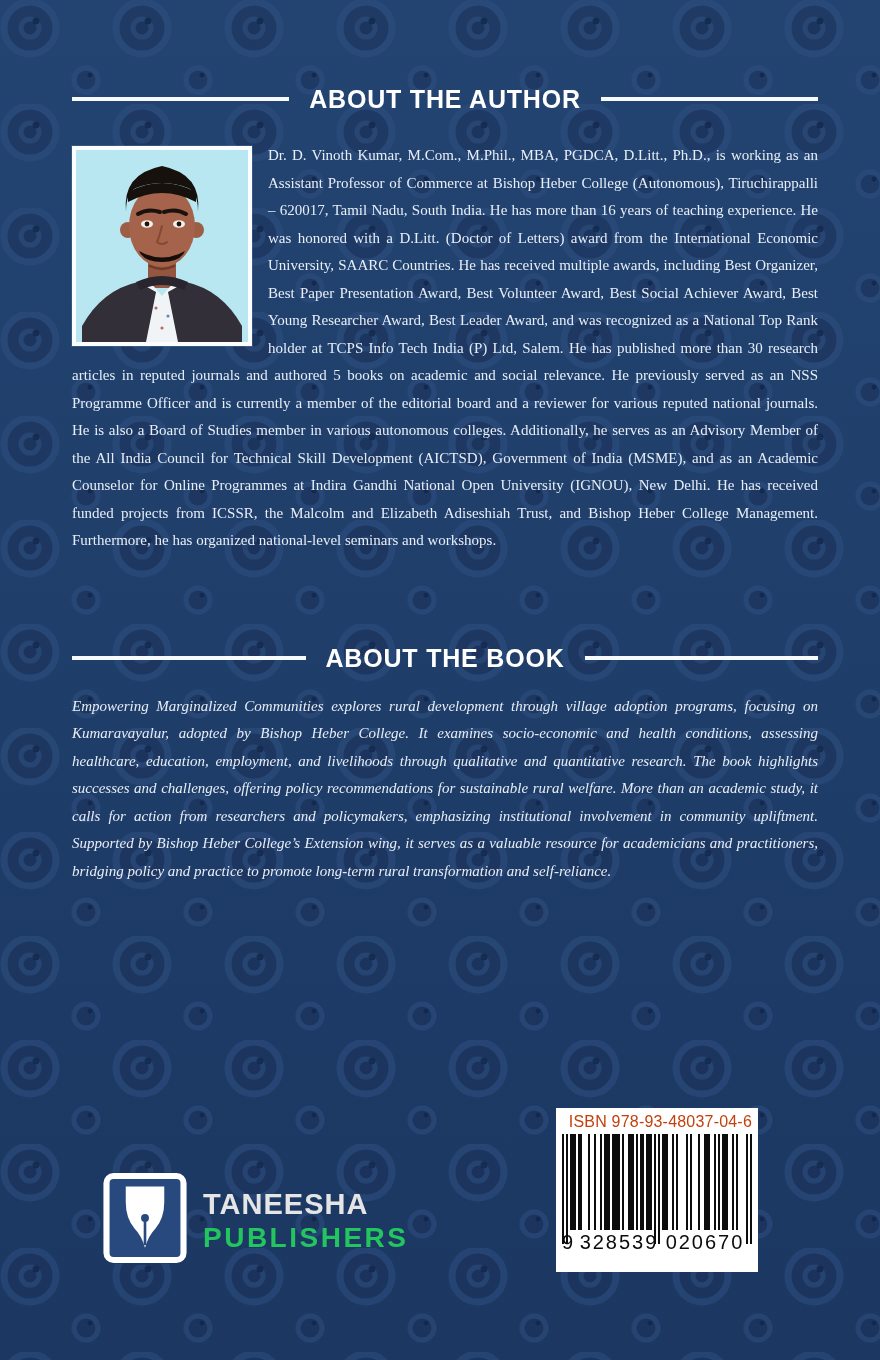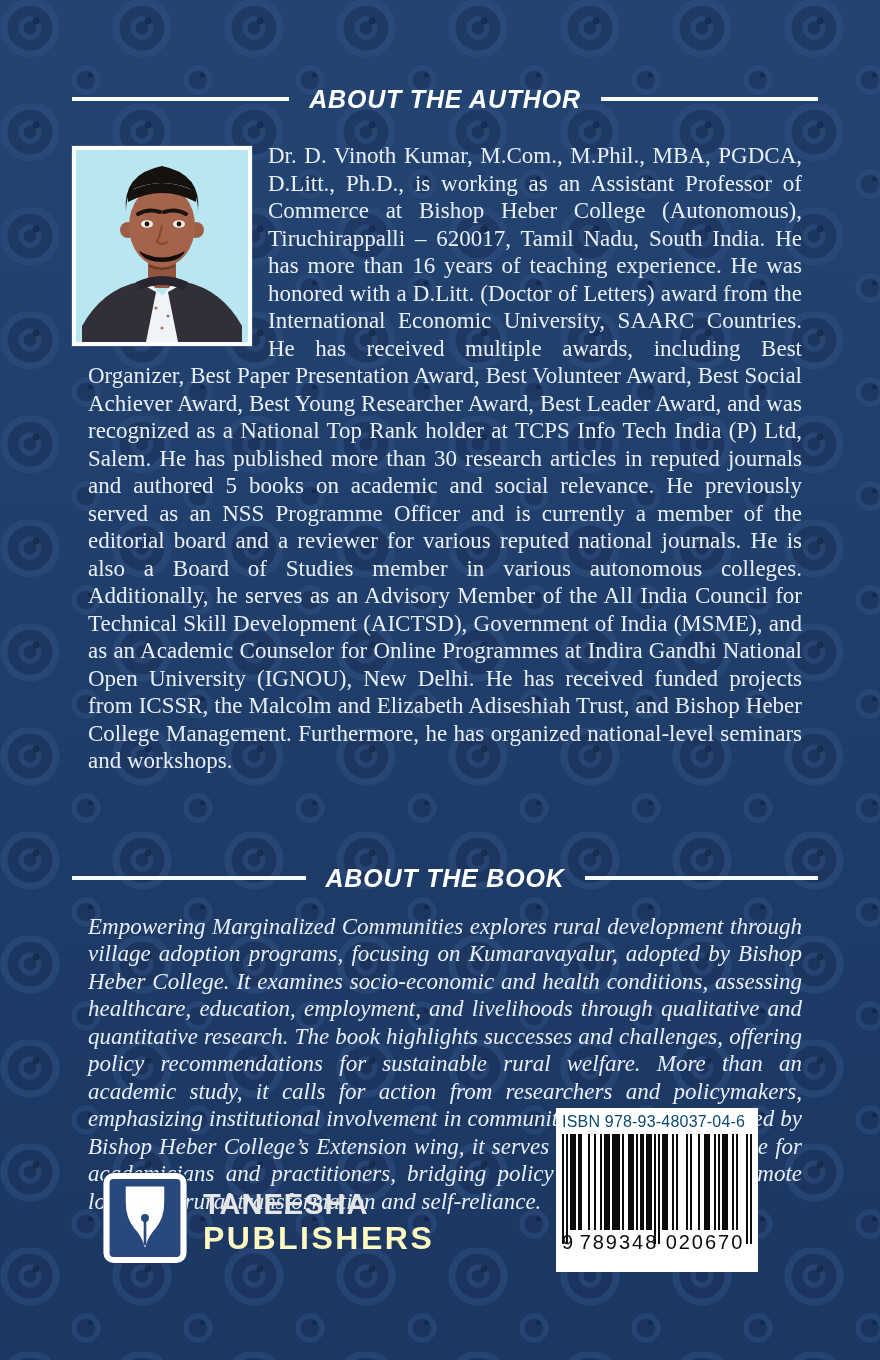--- a/index.html
+++ b/index.html
@@ -2,50 +2,50 @@
 <html><head>
 <meta charset="utf-8">
 <style>
   html,body{margin:0;padding:0;background:#0e1c36;}
   .cover{
     position:relative;width:880px;height:1360px;overflow:hidden;
     background:#1e3c69;font-family:"Liberation Sans",sans-serif;
   }
   .bg{position:absolute;left:0;top:0;width:880px;height:1360px;display:block;}
   .content{position:absolute;left:72px;top:84px;width:746px;}
-  .section-heading{display:flex;align-items:center;gap:20px;font-style:italic;}
+  .section-heading{display:flex;align-items:center;gap:20px;}
   .section-heading .rule{flex:1;height:4px;background:#f7fafd;}
   .section-heading h2{
     margin:0;font-family:"Liberation Sans",sans-serif;font-weight:700;
     font-size:25px;line-height:30px;color:#ffffff;letter-spacing:.8px;white-space:nowrap;
   }
   .body-text{
-    margin:16px;color:#e7eef7;text-align:justify;
+    margin:0;color:#e7eef7;text-align:justify;
     font-family:"Liberation Serif","DejaVu Serif",serif;
-    font-size:23px;line-height:27.5px;
+    font-size:15px;line-height:27.5px;
   }
   .author-block{margin-top:28px;}
   .photo-wrap{
     float:left;width:172px;height:192px;padding:4px;background:#fcfdfe;
     margin:4px 16px 10px 0;box-shadow:0 0 0 1px rgba(120,150,200,.25);
   }
   .photo-wrap svg{display:block;}
   .heading-book{margin-top:88px;}
   .book-body{margin-top:20px;font-style:italic;}
   .publisher{position:absolute;left:103px;top:1172px;display:flex;align-items:center;gap:16px;}
   .logo-badge{width:84px;height:92px;}
   .pub-text{display:flex;flex-direction:column;}
   .pub-name{font-weight:700;font-size:29px;line-height:36px;color:#e5e5e5;letter-spacing:1px;}
-  .pub-sub{font-weight:700;font-size:32px;line-height:26px;color:#fef9c3;letter-spacing:2.5px;margin-top:3px;}
+  .pub-sub{font-weight:700;font-size:28px;line-height:26px;color:#22c55e;letter-spacing:2.5px;margin-top:3px;}
   .barcode-box{
     position:absolute;left:556px;top:1108px;width:202px;height:164px;
     background:#ffffff;box-sizing:border-box;padding:5px 6px 4px 6px;
   }
   .isbn-label{
-    font-size:16px;line-height:18px;color:#0c4a6e;text-align:left;
+    font-size:16px;line-height:18px;color:#c2410c;text-align:right;
     letter-spacing:.2px;white-space:nowrap;font-weight:500;
   }
   .bars{display:flex;height:96px;margin-top:3px;align-items:flex-start;}
   .bar{width:2px;height:96px;flex:0 0 2px;}
   .bar.ink{background:#0c0c0c;}
   .bar.sp{background:transparent;}
   .bar.guard.ink{height:110px;}
   .digits{
     display:flex;margin-top:1px;position:relative;
     font-size:20px;line-height:22px;color:#0b0b0b;
@@ -242,18 +242,18 @@
         <div class="bar sp"></div>
         <div class="bar sp"></div>
         <div class="bar sp"></div>
         <div class="bar sp"></div>
         <div class="bar ink guard"></div>
         <div class="bar sp guard"></div>
         <div class="bar ink guard"></div>
       </div>
     <div class="digits">
       <span class="d9">9</span>
-      <span class="grp">789348</span>
+      <span class="grp">328539</span>
       <span class="grp">020670</span>
     </div>
   </div>
 
 </div>
 
 </body></html>

